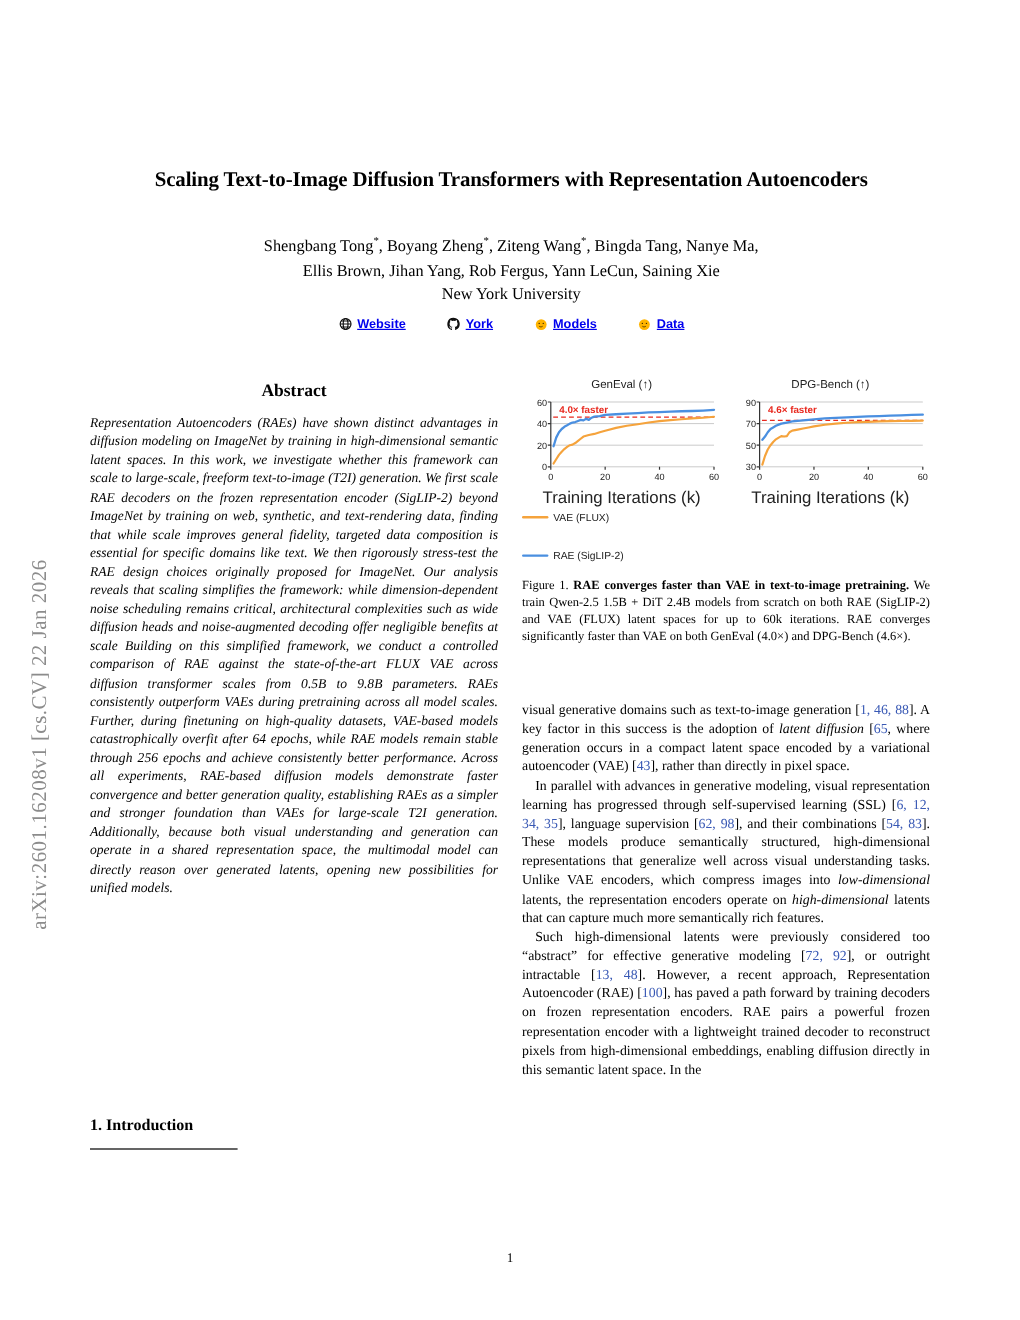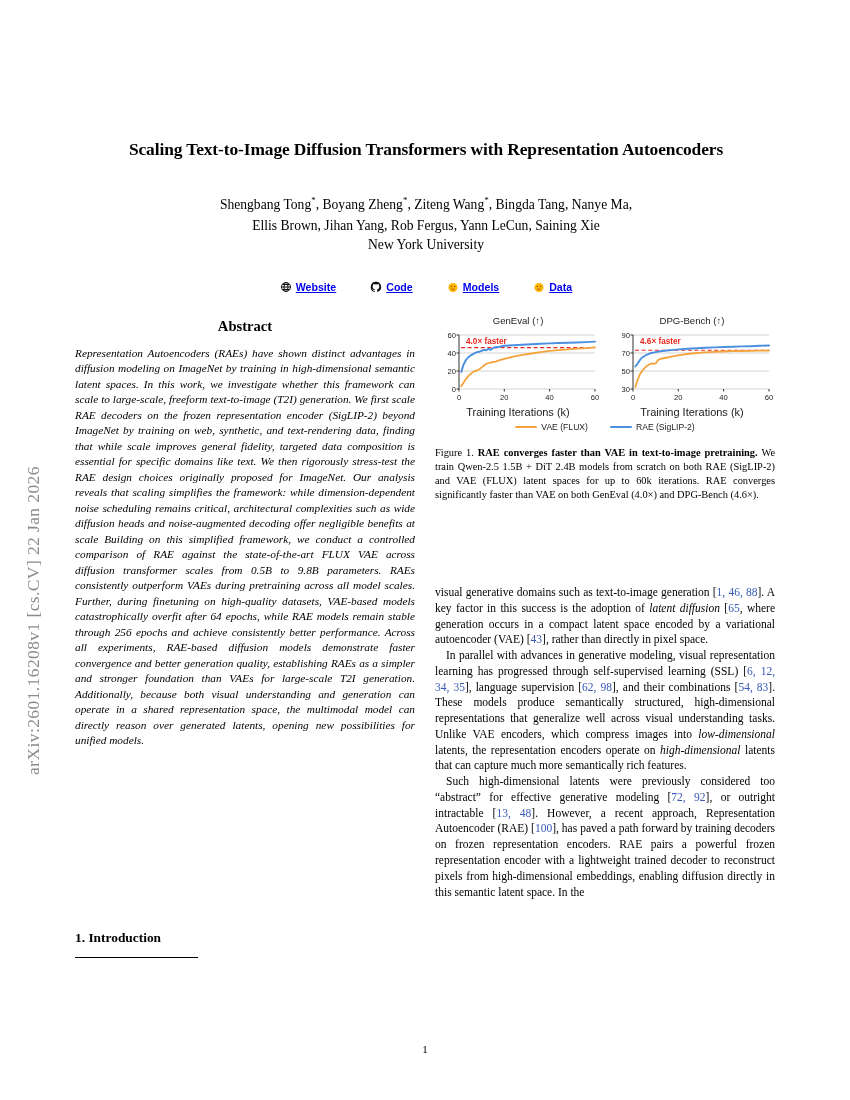--- a/index.html
+++ b/index.html
@@ -24,21 +24,21 @@
   .paper-title{
     font-size:17.4px;font-weight:bold;line-height:1.3;letter-spacing:-.1px;
   }
   .authors{margin-top:33px;font-size:13.6px;line-height:1.55;}
   .authors sup{font-size:9px;vertical-align:super;line-height:0;}
   .affil{margin-top:1px;font-size:13.6px;}
 
   
   .badges{margin-top:11px;display:flex;justify-content:center;gap:34px;
           font-family:"Liberation Sans", sans-serif;font-size:10.6px;font-weight:bold;}
-  .badge{display:flex;align-items:flex-end;gap:4px;margin-top:17px;}
+  .badge{display:flex;align-items:flex-end;gap:4px;}
   .badge-ico{width:12px;height:12px;display:block;}
   .hf{font-size:12px;line-height:12px;}
 
   
   .col{position:absolute;width:340px;top:318px;}
   .col-left{left:75px;}
   .col-right{left:435px;}
 
   h2.sec-title{
     font-size:14.6px;font-weight:bold;margin:0 0 11px 0;text-align:center;
@@ -62,26 +62,26 @@
   
   .figure{position:absolute;left:435px;top:315px;width:340px;}
   .charts{display:flex;gap:8px;}
   .chart{width:166px;}
   .chart-title{
     font-family:"Liberation Sans", sans-serif;font-size:9.6px;
     text-align:center;color:#222;margin-bottom:1px;
   }
   .plot-wrap{position:relative;height:78px;}
   .chart-xlabel{
-    font-family:"Liberation Sans", sans-serif;font-size:11px;
+    font-family:"Liberation Sans", sans-serif;font-size:14px;
     text-align:center;color:#222;margin-top:1px;
   }
   .legend{
-    display:flex;justify-content:center;gap:22px;margin-top:4px;
-    font-family:"Liberation Sans", sans-serif;font-size:8.6px;color:#222;
+    display:flex;justify-content:space-between;gap:22px;margin-top:4px;
+    font-family:"Liberation Sans", sans-serif;font-size:8.6px;color:#222;flex-direction:column;
   }
   .leg{display:flex;align-items:center;gap:4px;}
   .leg-line{width:22px;height:2.4px;display:block;border-radius:1px;}
 
   .fig-caption{
     margin-top:14px;font-size:10.4px;line-height:1.36;text-align:justify;
   }
   .fig-caption b{font-weight:bold;}
 
   .page-number{
@@ -116,21 +116,21 @@
           </svg>
         </span>
         <span>Website</span>
       </a>
       <a class="badge" href="#">
         <span class="badge-ico">
           <svg width="12" height="12" viewBox="0 0 24 24" fill="#111">
             <path d="M12 1.5a10.5 10.5 0 00-3.32 20.47c.52.1.71-.23.71-.5v-1.9c-2.9.63-3.52-1.4-3.52-1.4-.48-1.2-1.17-1.53-1.17-1.53-.95-.65.08-.64.08-.64 1.05.08 1.6 1.08 1.6 1.08.94 1.6 2.46 1.14 3.06.87.1-.68.37-1.14.67-1.4-2.32-.27-4.76-1.16-4.76-5.16 0-1.14.4-2.07 1.07-2.8-.11-.27-.47-1.33.1-2.77 0 0 .87-.28 2.86 1.07a9.9 9.9 0 015.2 0c1.98-1.35 2.85-1.07 2.85-1.07.57 1.44.21 2.5.1 2.77.67.73 1.07 1.66 1.07 2.8 0 4.01-2.45 4.89-4.78 5.15.38.33.71.97.71 1.95v2.9c0 .28.19.61.72.5A10.5 10.5 0 0012 1.5z"></path>
           </svg>
         </span>
-        <span>Code</span>
+        <span>York</span>
       </a>
       <a class="badge" href="#">
         <span class="badge-ico hf">
           <svg width="12" height="12" viewBox="0 0 24 24">
             <circle cx="12" cy="13" r="9" fill="#ffb400"></circle>
             <circle cx="8.6" cy="11" r="1.15" fill="#3a2a00"></circle>
             <circle cx="15.4" cy="11" r="1.15" fill="#3a2a00"></circle>
             <path d="M9 16.2c.9 1 4.1 1 5 0" stroke="#3a2a00" stroke-width="1.3" fill="none" stroke-linecap="round"></path>
           </svg>
         </span>

